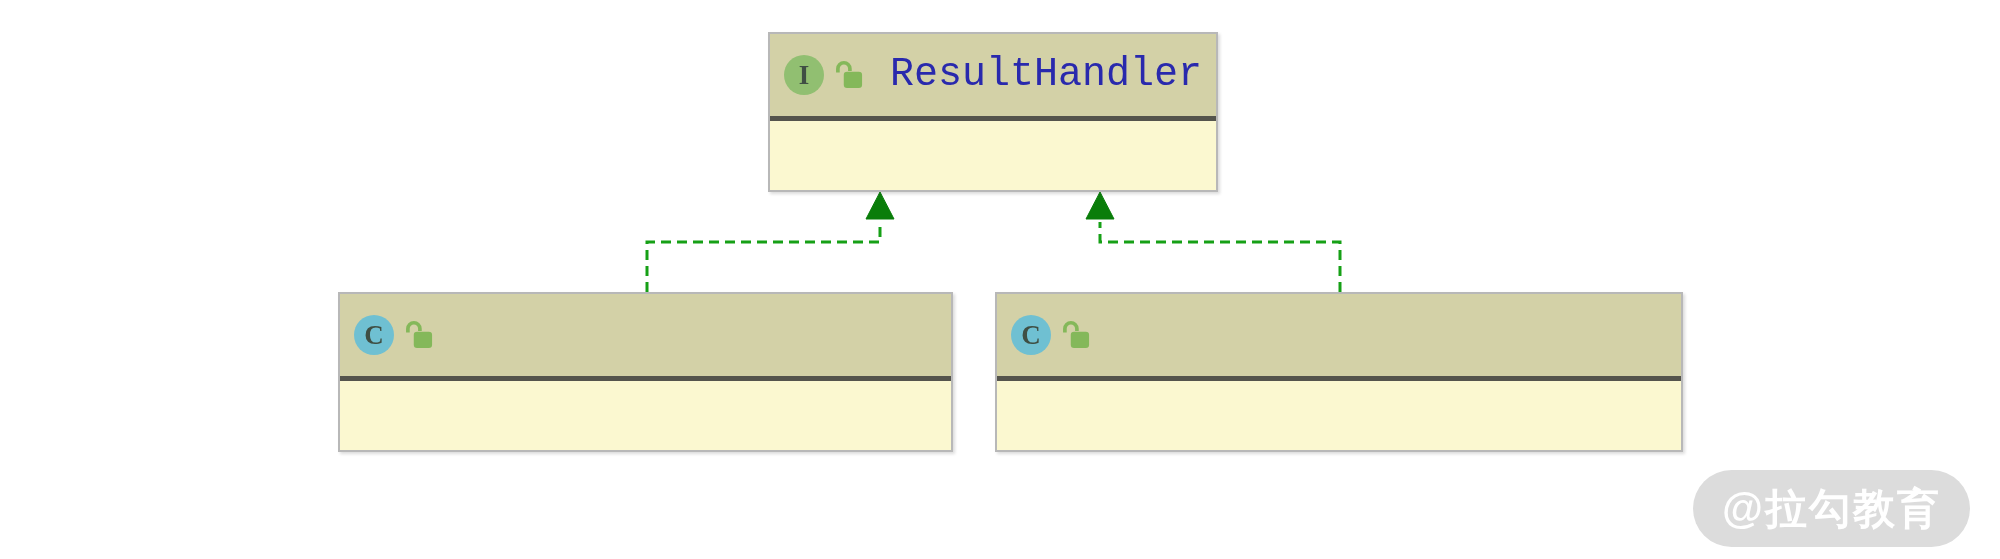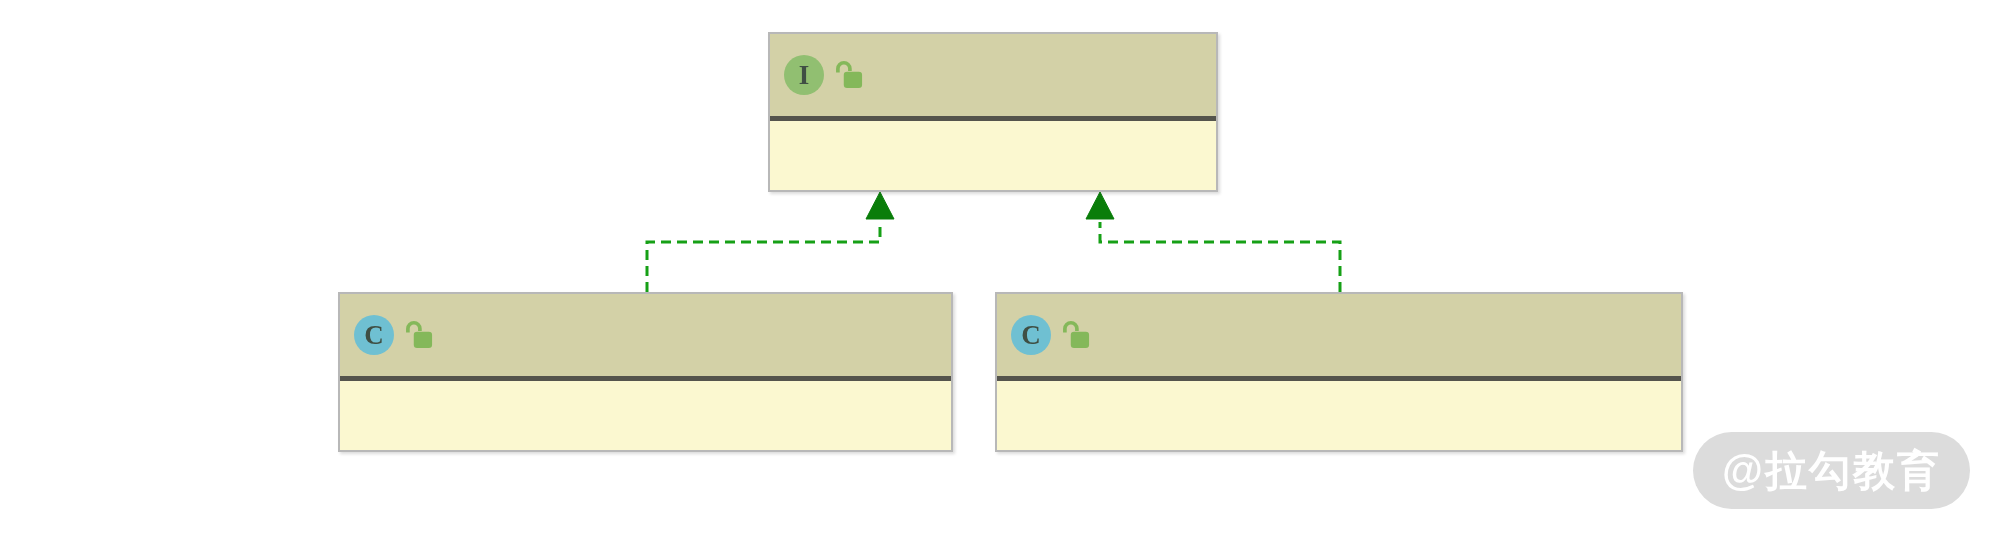--- a/index.html
+++ b/index.html
@@ -88,21 +88,21 @@
     font-size: 40px;
     line-height: 1;
     margin-left: 24px;
     white-space: nowrap;
   }
   .label-link  { color: var(--link-blue, #2929ad); }
   .label-plain { color: var(--text-dark, #161616); }
   .watermark {
     position: absolute;
     left: 1693px;
-    top: 432px;
+    top: 470px;
     width: 277px;
     height: 77px;
     border-radius: 40px;
     background: var(--watermark-bg, #dcdcdc);
     z-index: 3;
     display: flex;
     align-items: center;
     justify-content: center;
   }
   .watermark span {
@@ -129,20 +129,21 @@
     </g>
   </svg>
 
   <div class="node node-top">
     <div class="node-header">
       <span class="badge badge-interface">I</span>
       <svg class="lock" viewBox="0 0 26 26">
         <path d="M4.5 11 V8.2 a4.6 4.6 0 0 1 9.2 0 V10" fill="none" stroke="var(--lock-green, #84b85a)" stroke-width="2.8"></path>
         <rect x="9" y="10.5" width="14" height="12.5" rx="2.5" fill="var(--lock-green, #84b85a)"></rect>
       </svg>
+      <span class="node-label label-link">ResultHandler</span>
     </div>
     <div class="node-sep"></div>
     <div class="node-body"></div>
   </div>
 
   <div class="node node-left">
     <div class="node-header">
       <span class="badge badge-class">C</span>
       <svg class="lock" viewBox="0 0 26 26">
         <path d="M4.5 11 V8.2 a4.6 4.6 0 0 1 9.2 0 V10" fill="none" stroke="var(--lock-green, #84b85a)" stroke-width="2.8"></path>

